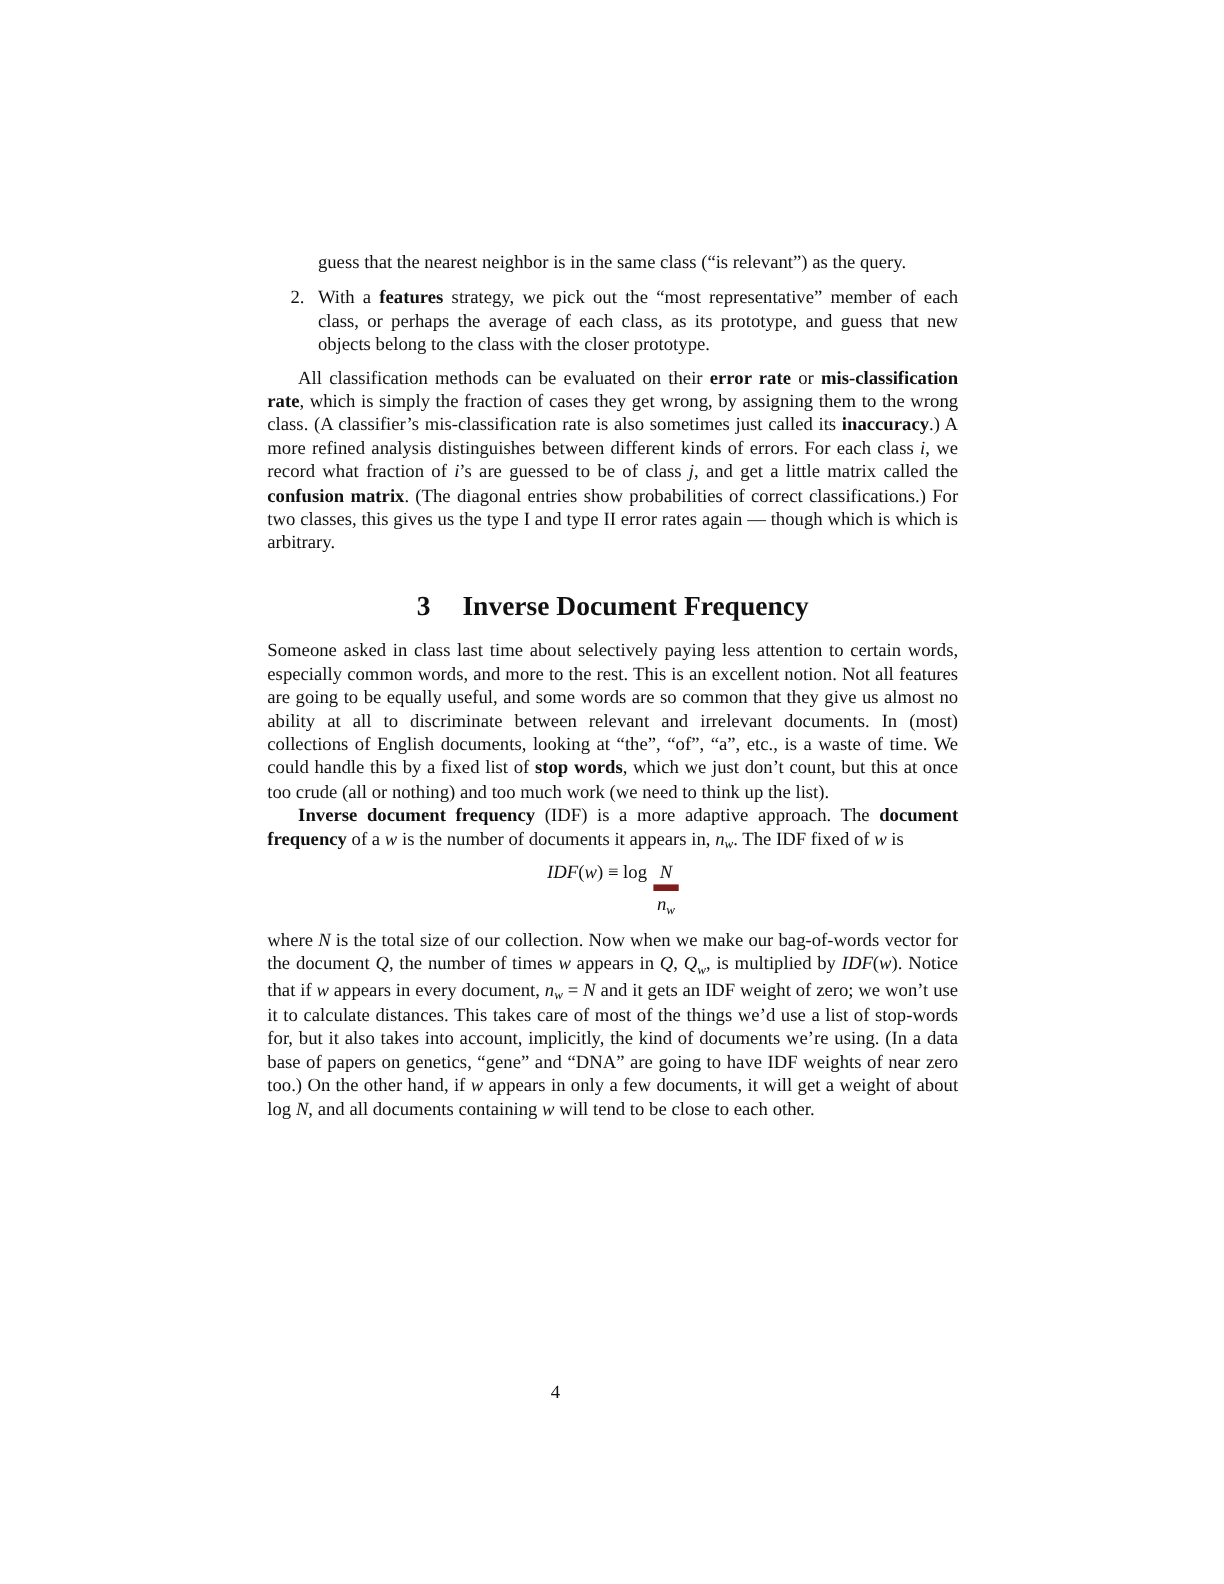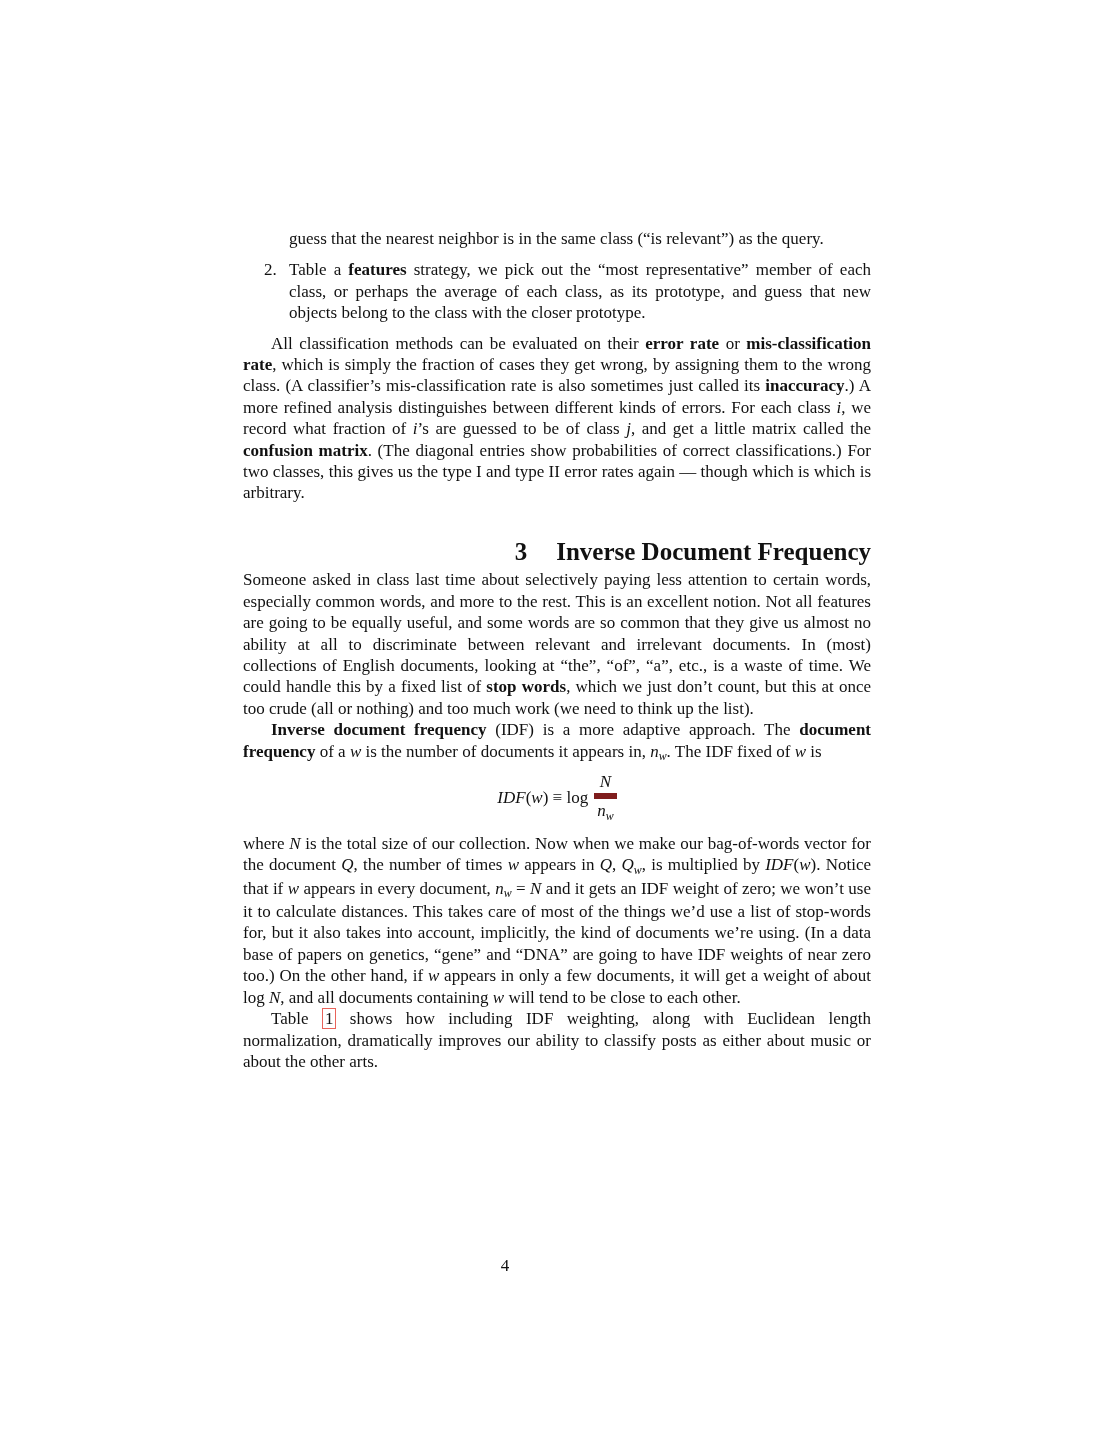--- a/index.html
+++ b/index.html
@@ -35,45 +35,44 @@
     position: relative;
     padding-left: 46px;
     margin-bottom: 9px;
   }
   .list-num {
     position: absolute;
     left: 21px;
     top: 0;
   }
   h2.section-heading {
-    margin: 34px 0 4px 0;
+    margin: 34px 0 15px 0;
     font-size: 25px;
     font-weight: bold;
-    text-align: right;
+    text-align: center;
     line-height: 1.1;
   }
   h2.section-heading .sec-num { margin-right: 29px; }
   .b { font-weight: bold; }
   .i { font-style: italic; }
   .sub {
     font-size: 70%;
     position: relative;
     top: 0.28em;
   }
   .ref-link {
     border: 1px solid var(--link-border, #e9635a);
     padding: 0 2px;
   }
   .equation {
     margin: 7px 0 9px 0;
     text-align: center;
   }
   .eq-row {
     display: inline-flex;
-    align-items: center;
     gap: 6px;
   }
   .frac {
     display: inline-block;
     text-align: center;
     vertical-align: middle;
   }
   .frac .num { display: block; padding: 0 3px 1px 3px; }
   .frac .den { display: block; border-top: 6px solid #7f1d1d; padding: 1px 3px 0 3px; }
   .page-number {
@@ -88,21 +87,21 @@
 </head>
 <body>
 
 <div class="page">
   <div class="content">
 
     <div class="hang"><span>guess that the nearest neighbor is in the same class (“is relevant”) as the query.</span></div>
 
     <div class="list-item">
       <span class="list-num">2.</span>
-      <span><span>Table a </span><span class="b">features</span><span> strategy, we pick out the “most representative” member of each class, or perhaps the average of each class, as its prototype, and guess that new objects belong to the class with the closer prototype.</span></span>
+      <span><span>With a </span><span class="b">features</span><span> strategy, we pick out the “most representative” member of each class, or perhaps the average of each class, as its prototype, and guess that new objects belong to the class with the closer prototype.</span></span>
     </div>
 
 
     <p class="indent"><span>All classification methods can be evaluated on their </span><span class="b">error rate</span><span> or </span><span class="b">mis-classification rate</span><span>, which is simply the fraction of cases they get wrong, by assigning them to the wrong class. (A classifier’s mis-classification rate is also sometimes just called its </span><span class="b">inaccuracy</span><span>.) A more refined analysis distinguishes between different kinds of errors. For each class </span><span class="i">i</span><span>, we record what fraction of </span><span class="i">i</span><span>’s are guessed to be of class </span><span class="i">j</span><span>, and get a little matrix called the </span><span class="b">confusion matrix</span><span>. (The diagonal entries show probabilities of correct classifications.) For two classes, this gives us the type I and type II error rates again — though which is which is arbitrary.</span></p>
 
     <h2 class="section-heading">
       <span class="sec-num">3</span><span>Inverse Document Frequency</span>
     </h2>
 
     <p class="noindent"><span>Someone asked in class last time about selectively paying less attention to certain words, especially common words, and more to the rest. This is an excellent notion. Not all features are going to be equally useful, and some words are so common that they give us almost no ability at all to discriminate between relevant and irrelevant documents. In (most) collections of English documents, looking at “the”, “of”, “a”, etc., is a waste of time. We could handle this by a fixed list of </span><span class="b">stop words</span><span>, which we just don’t count, but this at once too crude (all or nothing) and too much work (we need to think up the list).</span></p>
@@ -114,18 +113,17 @@
         <span><span class="i">IDF</span><span>(</span><span class="i">w</span><span>) ≡ log</span></span>
         <span class="frac">
           <span class="num"><span class="i">N</span></span>
           <span class="den"><span class="i">n</span><span class="i sub">w</span></span>
         </span>
       </span>
     </div>
 
     <p class="noindent"><span>where </span><span class="i">N</span><span> is the total size of our collection. Now when we make our bag-of-words vector for the document </span><span class="i">Q</span><span>, the number of times </span><span class="i">w</span><span> appears in </span><span class="i">Q</span><span>, </span><span class="i">Q</span><span class="i sub">w</span><span>, is multiplied by </span><span class="i">IDF</span><span>(</span><span class="i">w</span><span>)</span><span>. Notice that if </span><span class="i">w</span><span> appears in every document, </span><span class="i">n</span><span class="i sub">w</span><span> = </span><span class="i">N</span><span> and it gets an IDF weight of zero; we won’t use it to calculate distances. This takes care of most of the things we’d use a list of stop-words for, but it also takes into account, implicitly, the kind of documents we’re using. (In a data base of papers on genetics, “gene” and “DNA” are going to have IDF weights of near zero too.) On the other hand, if </span><span class="i">w</span><span> appears in only a few documents, it will get a weight of about log </span><span class="i">N</span><span>, and all documents containing </span><span class="i">w</span><span> will tend to be close to each other.</span></p>
 
-    <p class="indent"><span>Table </span><span class="ref-link">1</span><span> shows how including IDF weighting, along with Euclidean length normalization, dramatically improves our ability to classify posts as either about music or about the other arts.</span></p>
 
   </div>
 
   <div class="page-number">4</div>
 </div>
 
 </body></html>

